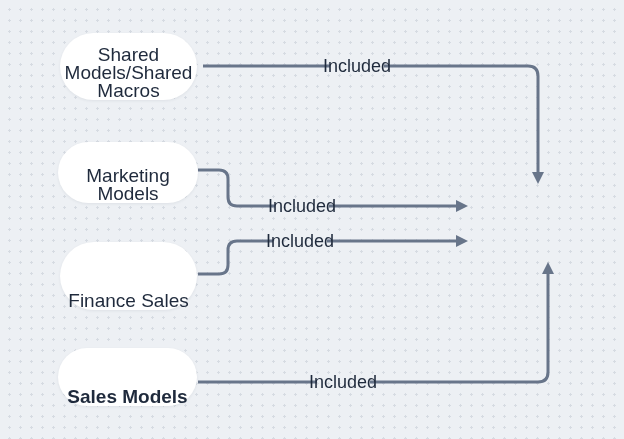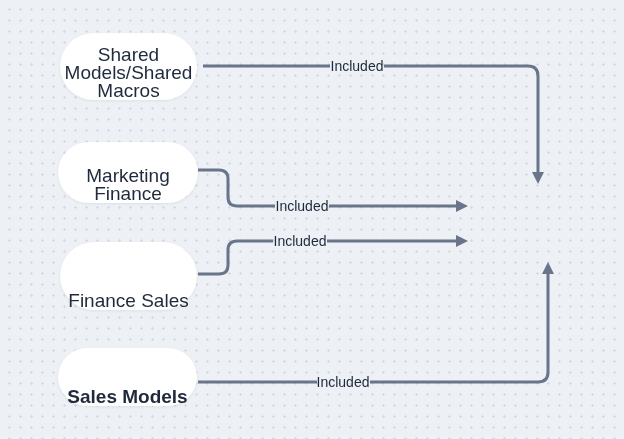--- a/index.html
+++ b/index.html
@@ -39,21 +39,21 @@
     box-shadow: 0 1px 3px rgba(31, 42, 60, 0.07);
   }
   #node-shared-models-shared-macros { left: 60px;  top: 33px;  width: 137px; height: 67px; padding: 0 13px; }
   #node-marketing-models            { left: 58px;  top: 142px; width: 140px; height: 61px; }
   #node-finance-models              { left: 60px;  top: 242px; width: 137px; height: 68px; }
   #node-sales-models                { left: 58px;  top: 348px; width: 139px; height: 58px; font-weight: bold; }
   #node-shared-repository           { left: 469px; top: 192px; width: 139px; height: 64px; }
   .edge-label {
     position: absolute;
     transform: translate(-50%, -50%);
-    font-size: 14px;
+    font-size: 18px;
     color: var(--text, #1f2a3c);
     white-space: nowrap;
   }
   #edge-label-0 { left: 357px; top: 66px; }
   #edge-label-1 { left: 302px; top: 206px; }
   #edge-label-2 { left: 300px; top: 241px; }
   #edge-label-3 { left: 343px; top: 382px; }
 </style>
 </head>
 <body>
@@ -85,21 +85,21 @@
       <path d="M370 382 H538 Q548 382 548 372 V274"></path>
       <polygon points="542,274 554,274 548,262"></polygon>
     </g>
   </svg>
 
   <div class="node" id="node-shared-models-shared-macros">
     <span>Shared Models/Shared Macros</span>
   </div>
 
   <div class="node" id="node-marketing-models">
-    <span>Marketing Finance</span>
+    <span>Marketing Models</span>
   </div>
 
   <div class="node" id="node-finance-models">
     <span>Finance Sales</span>
   </div>
 
   <div class="node" id="node-sales-models">
     <span>Sales Models</span>
   </div>
 

